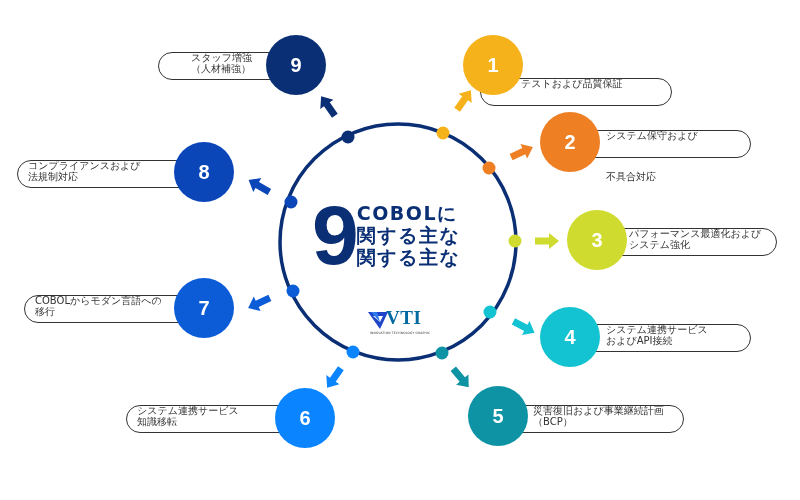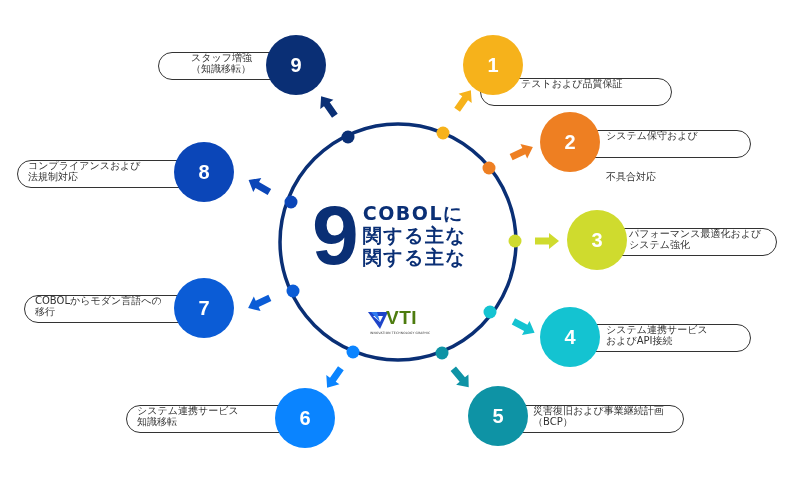--- a/index.html
+++ b/index.html
@@ -12,25 +12,25 @@
           flex-direction:column; white-space:nowrap; }
   .pill.right { padding-left:40px; }
   .pill.left  { padding-left:10px; }
   .pill span { display:block; }
   .num { position:absolute; width:60px; height:60px; border-radius:50%; color:#fff; font-weight:bold;
          font-size:20px; display:flex; align-items:center; justify-content:center;
          font-family:"Liberation Sans", sans-serif; }
   .center-title { position:absolute; left:312px; top:200px; display:flex; align-items:center; }
   .big9 { font-family:"Liberation Sans", sans-serif; font-weight:bold; font-size:84px; color:#0A2F75;
           line-height:70px; letter-spacing:-2px; }
-  .title-lines { margin-left:6px; color:#0A2F75; font-weight:bold; font-size:19px; line-height:22px; letter-spacing:1.5px; }
+  .title-lines { color:#0A2F75; font-weight:bold; font-size:19px; line-height:22px; letter-spacing:1.5px; }
   .title-lines span { display:block; }
   .logo { position:absolute; left:368px; top:310px; width:82px; height:28px; }
-  .logo-text { position:absolute; left:18px; top:-3px; font-family:Liberation Sans, sans-serif; font-weight:bold;
-               font-size:19px; color:#4d7c0f; letter-spacing:0.5px; }
+  .logo-text { position:absolute; left:18px; top:-3px; font-family:Liberation Serif, serif; font-weight:bold;
+               font-size:19px; color:#0369a1; letter-spacing:0.5px; }
   .logo-tag { position:absolute; left:2px; top:21px; font-size:3px; color:#333; letter-spacing:0.2px; white-space:nowrap; }
 </style>
 </head>
 <body>
 
 <div class="stage">
 
   <svg class="ring" width="800" height="500" viewBox="0 0 800 500">
     <circle cx="398" cy="242" r="118" fill="none" stroke="#0A2F75" stroke-width="3.5"></circle>
 
@@ -85,21 +85,21 @@
   <div class="pill left" style="left:24px; top:295px; width:190px;">
     <span>COBOLからモダン言語への</span>
     <span>移行</span>
   </div>
   <div class="pill left" style="left:17px; top:160px; width:190px;">
     <span>コンプライアンスおよび</span>
     <span>法規制対応</span>
   </div>
   <div class="pill left" style="left:158px; top:52px; width:150px; padding-left:32px;">
     <span>スタッフ増強</span>
-    <span>（知識移転）</span>
+    <span>（人材補強）</span>
   </div>
 
   <div class="num" style="left:463px; top:35px; background:#F6B21B;">
       <span>1</span>
     </div>
   <div class="num" style="left:540px; top:112px; background:#EE7F22;">
       <span>2</span>
     </div>
   <div class="num" style="left:567px; top:210px; background:#CFDB2E;">
       <span>3</span>

